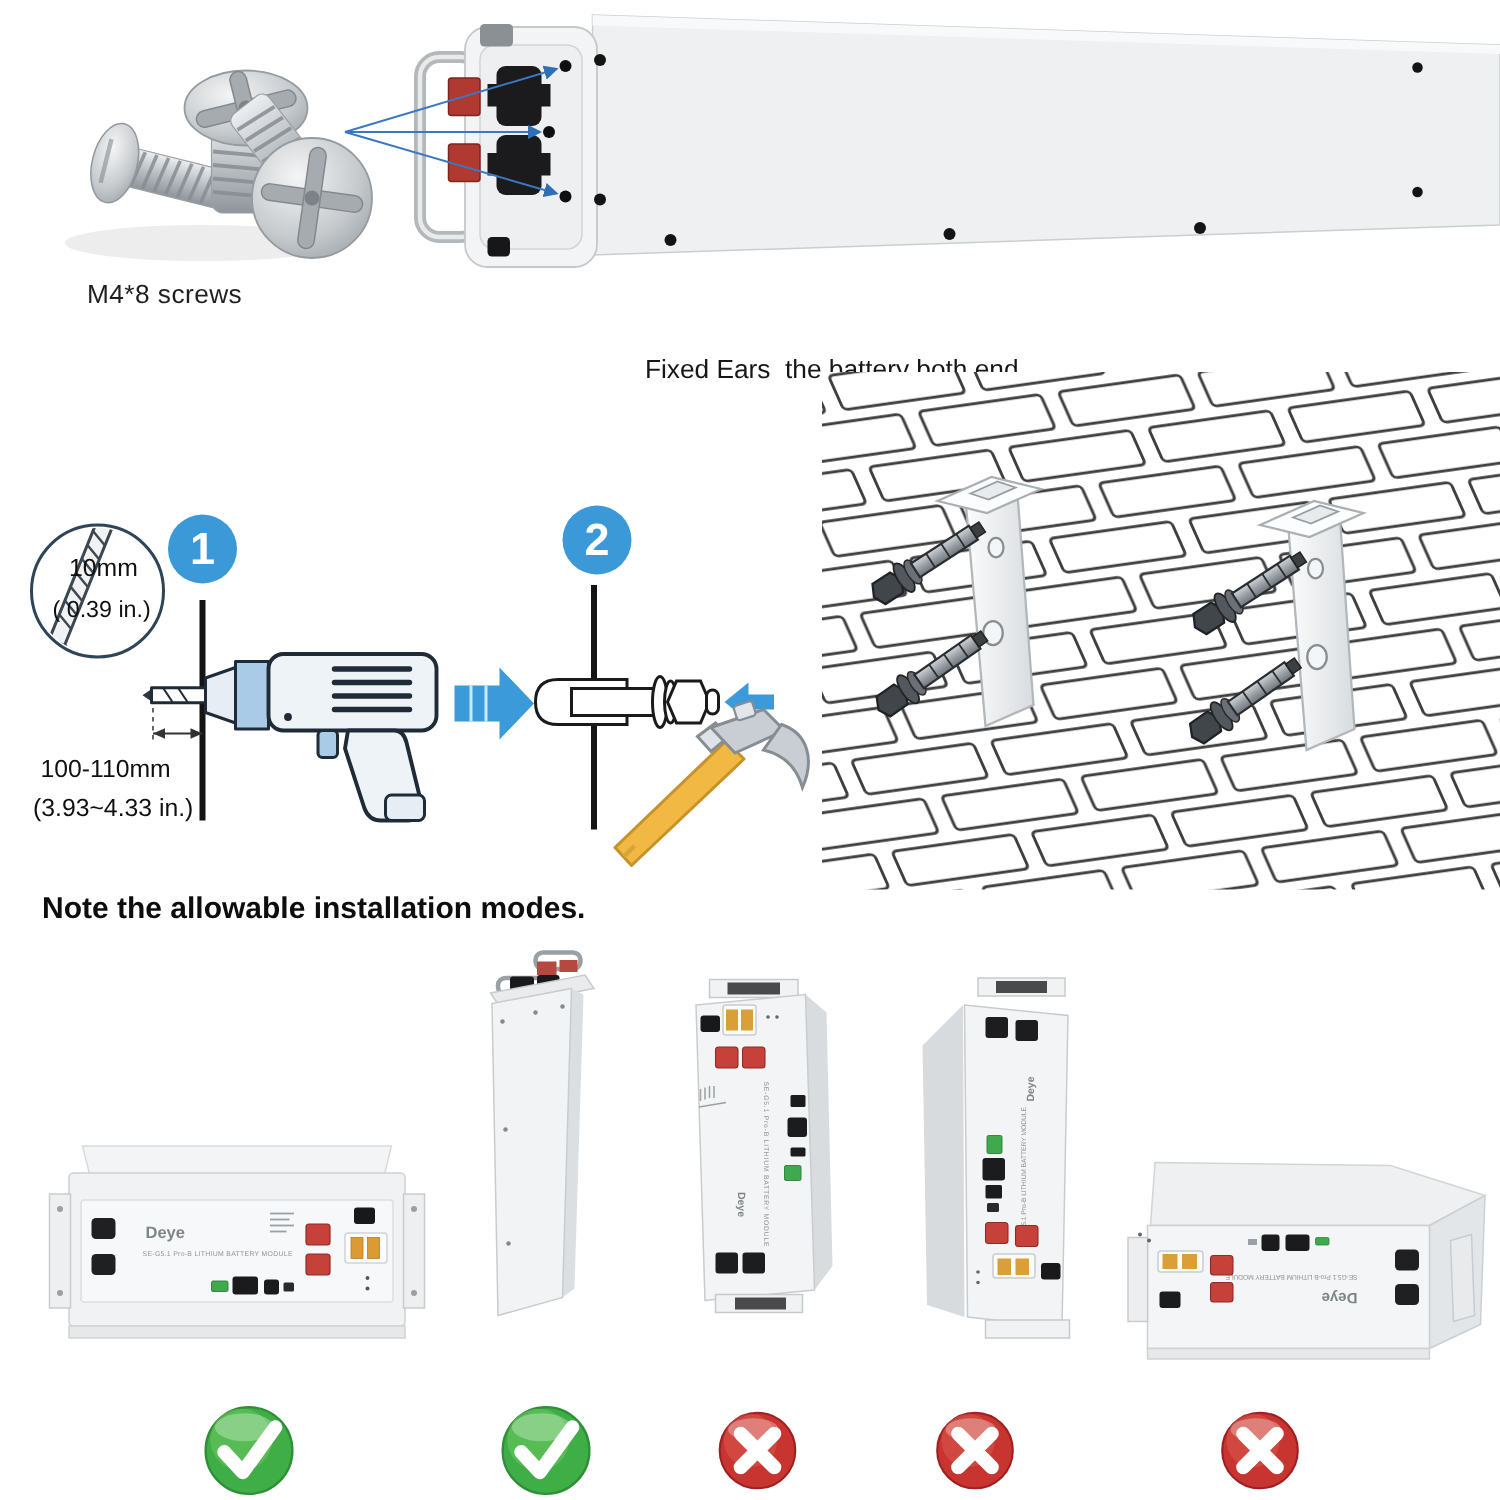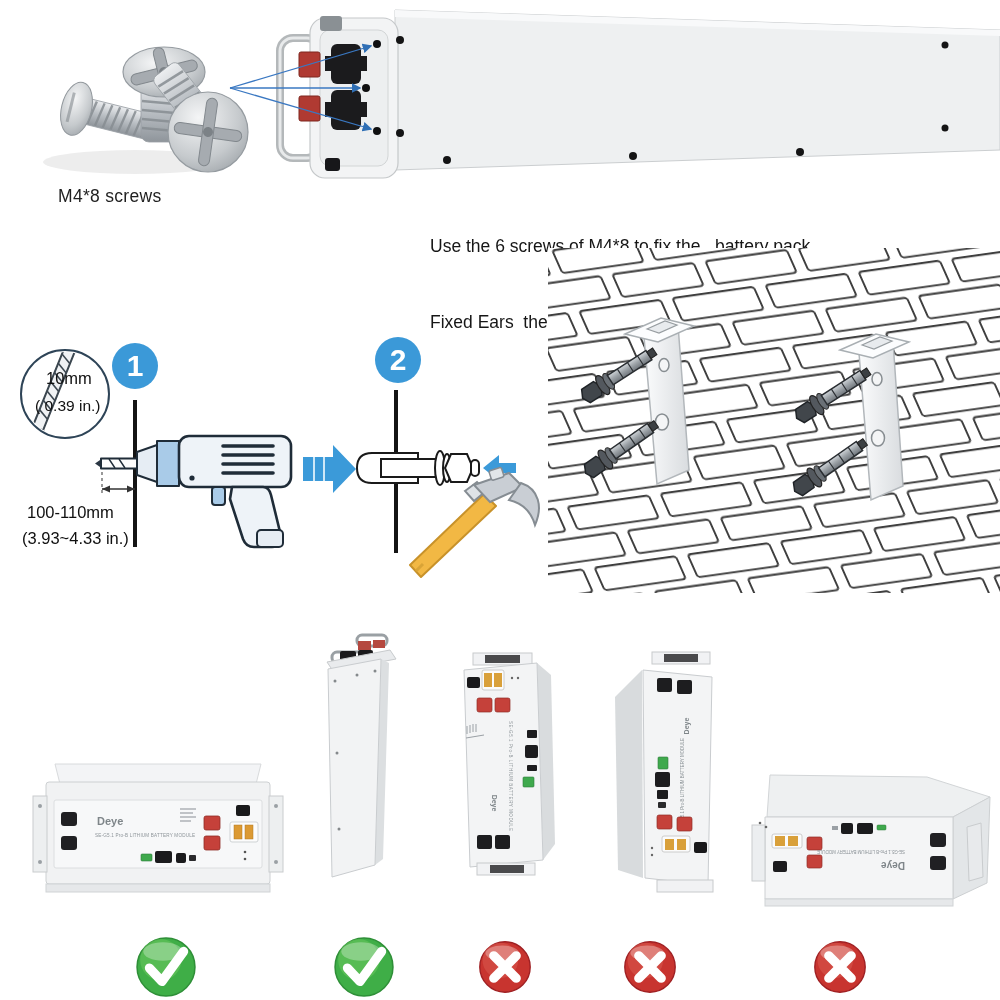--- a/index.html
+++ b/index.html
@@ -139,21 +139,20 @@
     </g>
 
     <g stroke="#3a78c2" stroke-width="1.3" fill="none">
       <line x1="5" y1="88" x2="146" y2="46" marker-end="url(#barrow)"></line>
       <line x1="5" y1="88" x2="135" y2="88" marker-end="url(#barrow)"></line>
       <line x1="5" y1="88" x2="146" y2="129" marker-end="url(#barrow)"></line>
     </g>
   </svg>
 
   <div class="abs caption">
-    <div>Use the 6 screws of M4*8 to fix the   battery pack</div>
     <div>Fixed Ears  the battery both end.</div>
   </div>
 
   <svg class="abs" style="left:15px;top:332px" width="320" height="230" viewBox="0 0 320 230">
     <defs>
         <clipPath id="circClip">
           <circle cx="50" cy="62" r="42"></circle>
         </clipPath>
       </defs>
 
@@ -287,20 +286,21 @@
       <polygon points="311,105 345,93 355,238 323,252" fill="url(#plateGrad)" stroke="#b2b7bb" stroke-width="1.5"></polygon>
       <polygon points="292,102 328,86 361,94 325,110" fill="#fcfdfe" stroke="#a9afb3" stroke-width="1.5"></polygon>
       <polygon points="314,97 332,89 344,93 326,101" fill="#e8ebee" stroke="#979da1" stroke-width="1.2"></polygon>
       <ellipse cx="329" cy="131" rx="5" ry="6.5" fill="#f4f5f6" stroke="#878d91" stroke-width="1.5"></ellipse>
       <ellipse cx="330" cy="190" rx="6.5" ry="8" fill="#f4f5f6" stroke="#878d91" stroke-width="1.5"></ellipse>
     </g>
     <use href="#expbolt" transform="translate(252,168) rotate(-33)"></use>
     <use href="#expbolt" transform="translate(250,241) rotate(-35)"></use>
   </svg>
 
+  <div class="abs modes-heading">Note the allowable installation modes.</div>
 
   <svg class="abs" style="left:33px;top:756px" width="252" height="150" viewBox="0 0 252 150">
     <polygon points="22,8 228,8 223,28 27,28" fill="#f3f4f6" stroke="#d8dadc"></polygon>
     <rect x="13" y="26" width="224" height="102" rx="3" fill="#f1f2f3" stroke="#cdd0d2"></rect>
     <rect x="0" y="40" width="14" height="76" fill="#edeff0" stroke="#c9ccce"></rect>
     <rect x="236" y="40" width="14" height="76" fill="#edeff0" stroke="#c9ccce"></rect>
     <circle cx="7" cy="50" r="2" fill="#9aa0a4"></circle>
       <circle cx="7" cy="106" r="2" fill="#9aa0a4"></circle>
     <circle cx="243" cy="50" r="2" fill="#9aa0a4"></circle>
       <circle cx="243" cy="106" r="2" fill="#9aa0a4"></circle>

